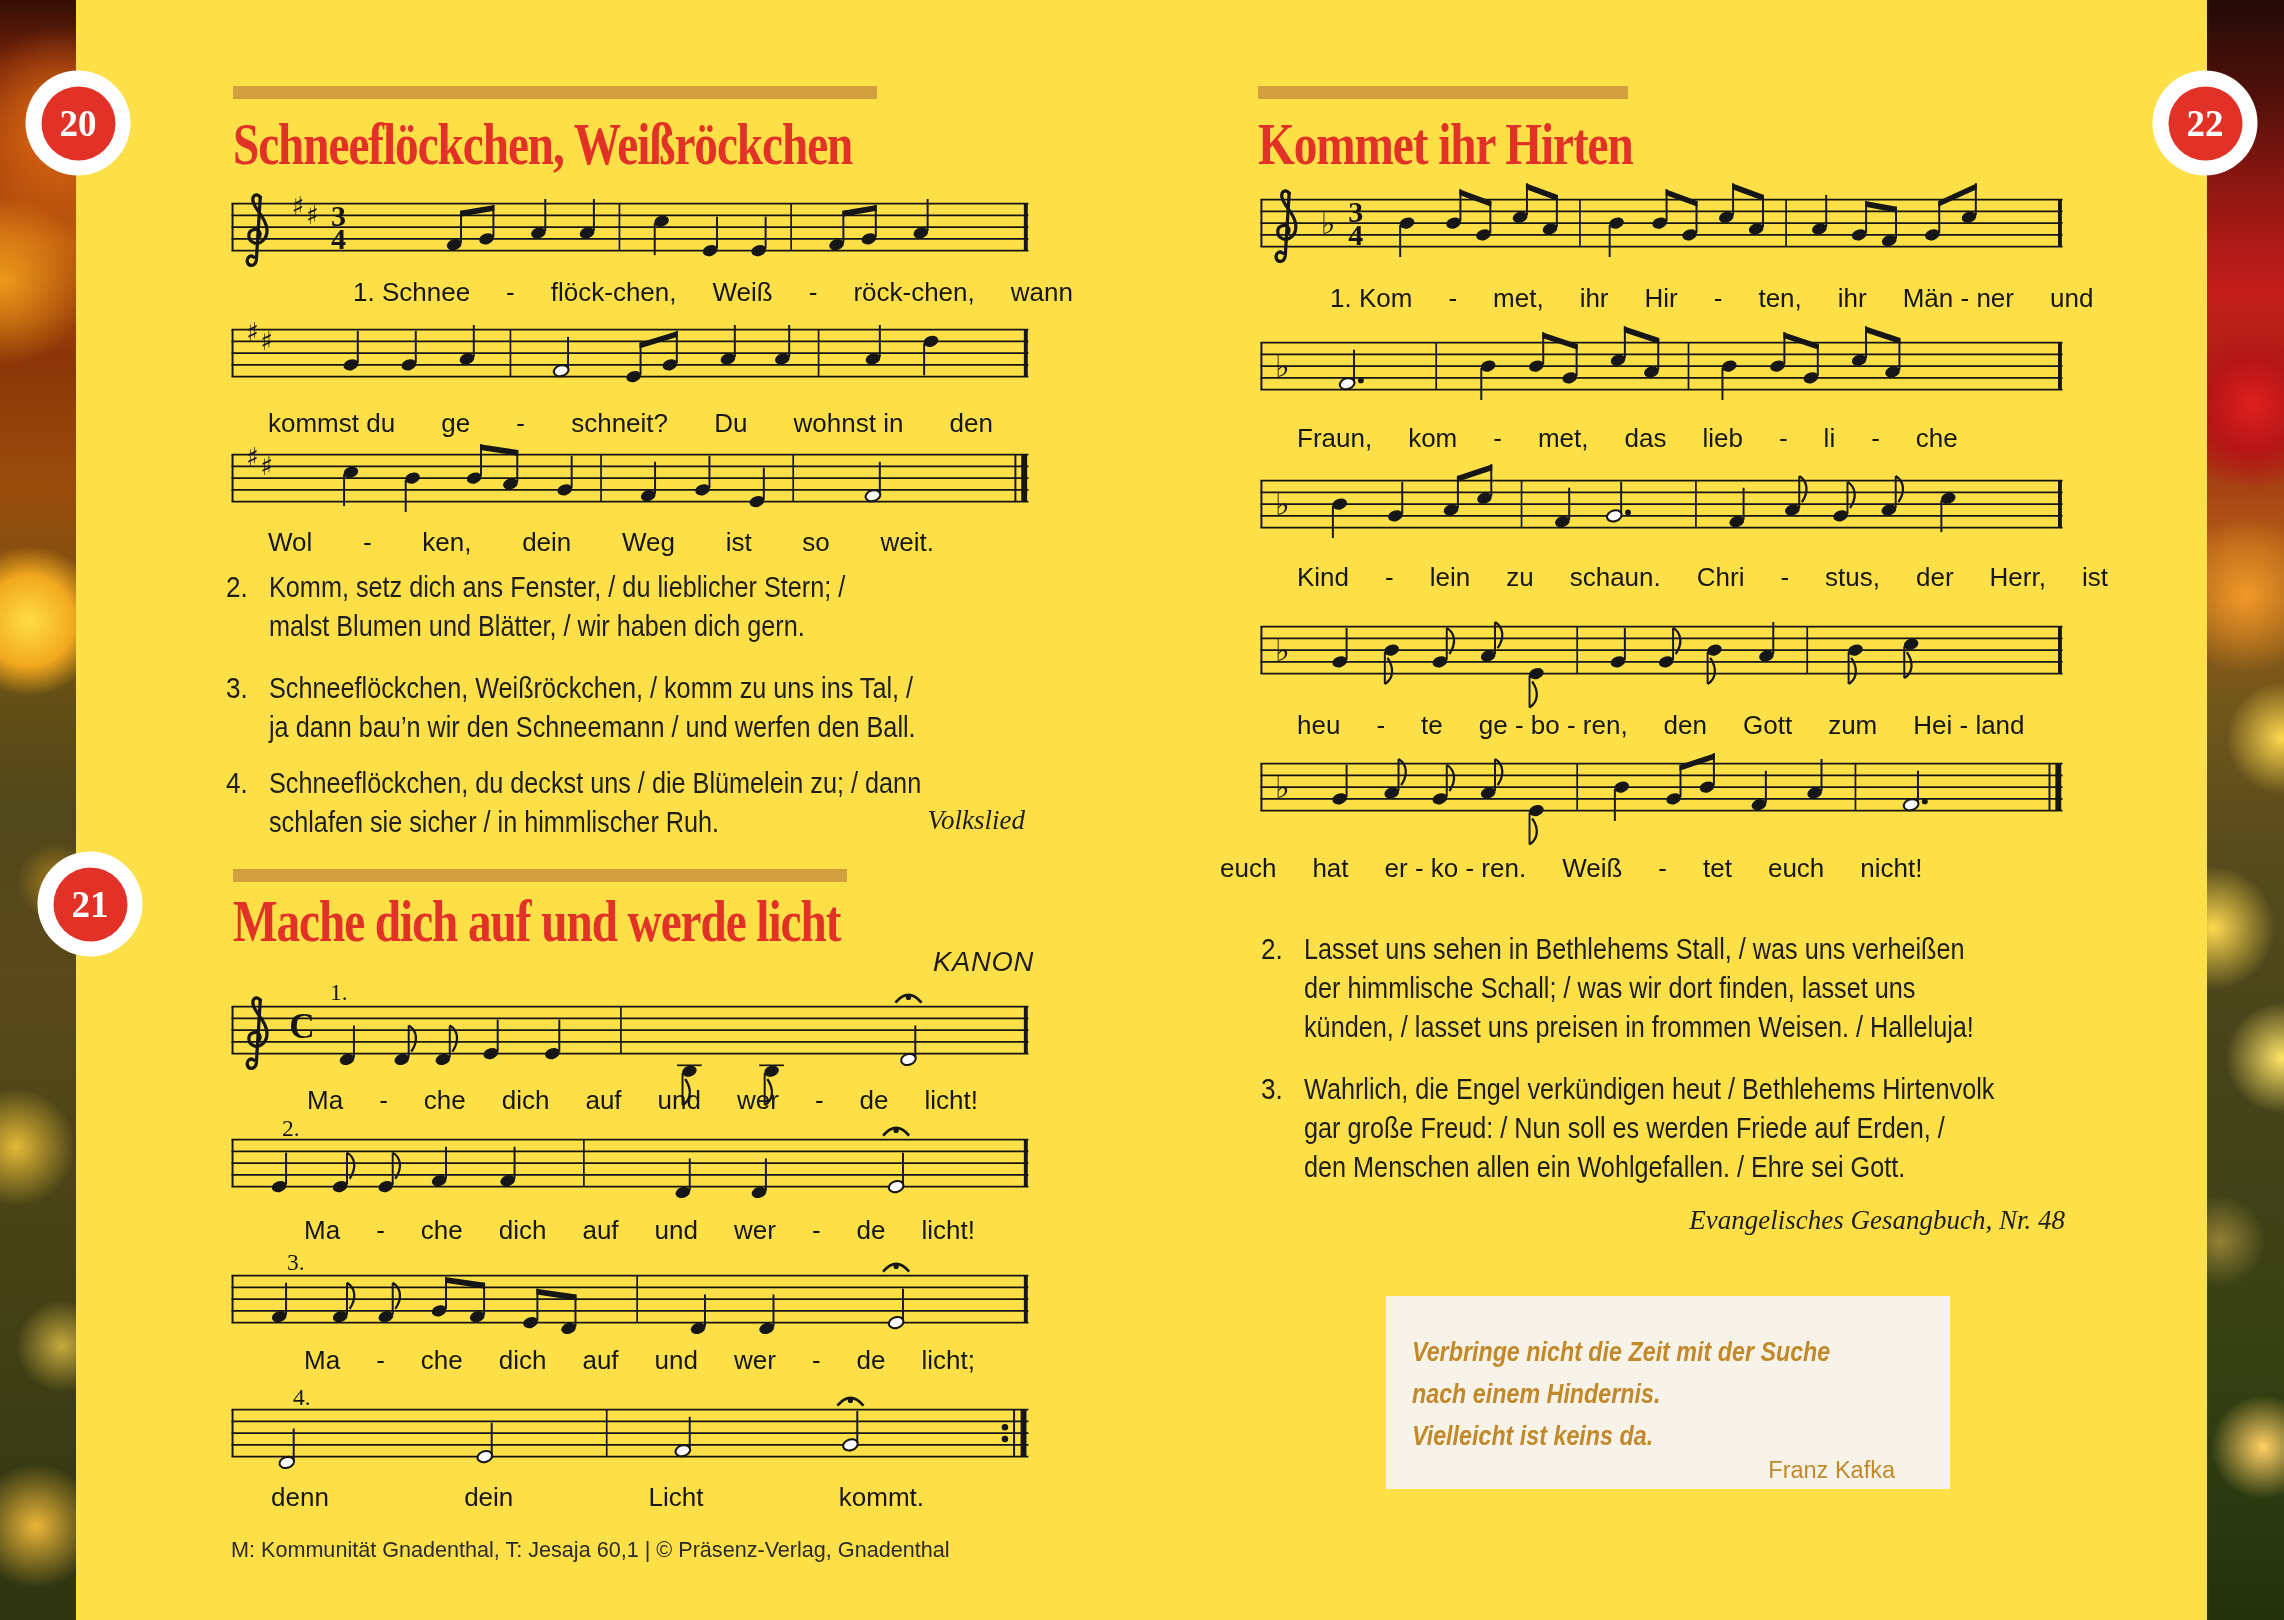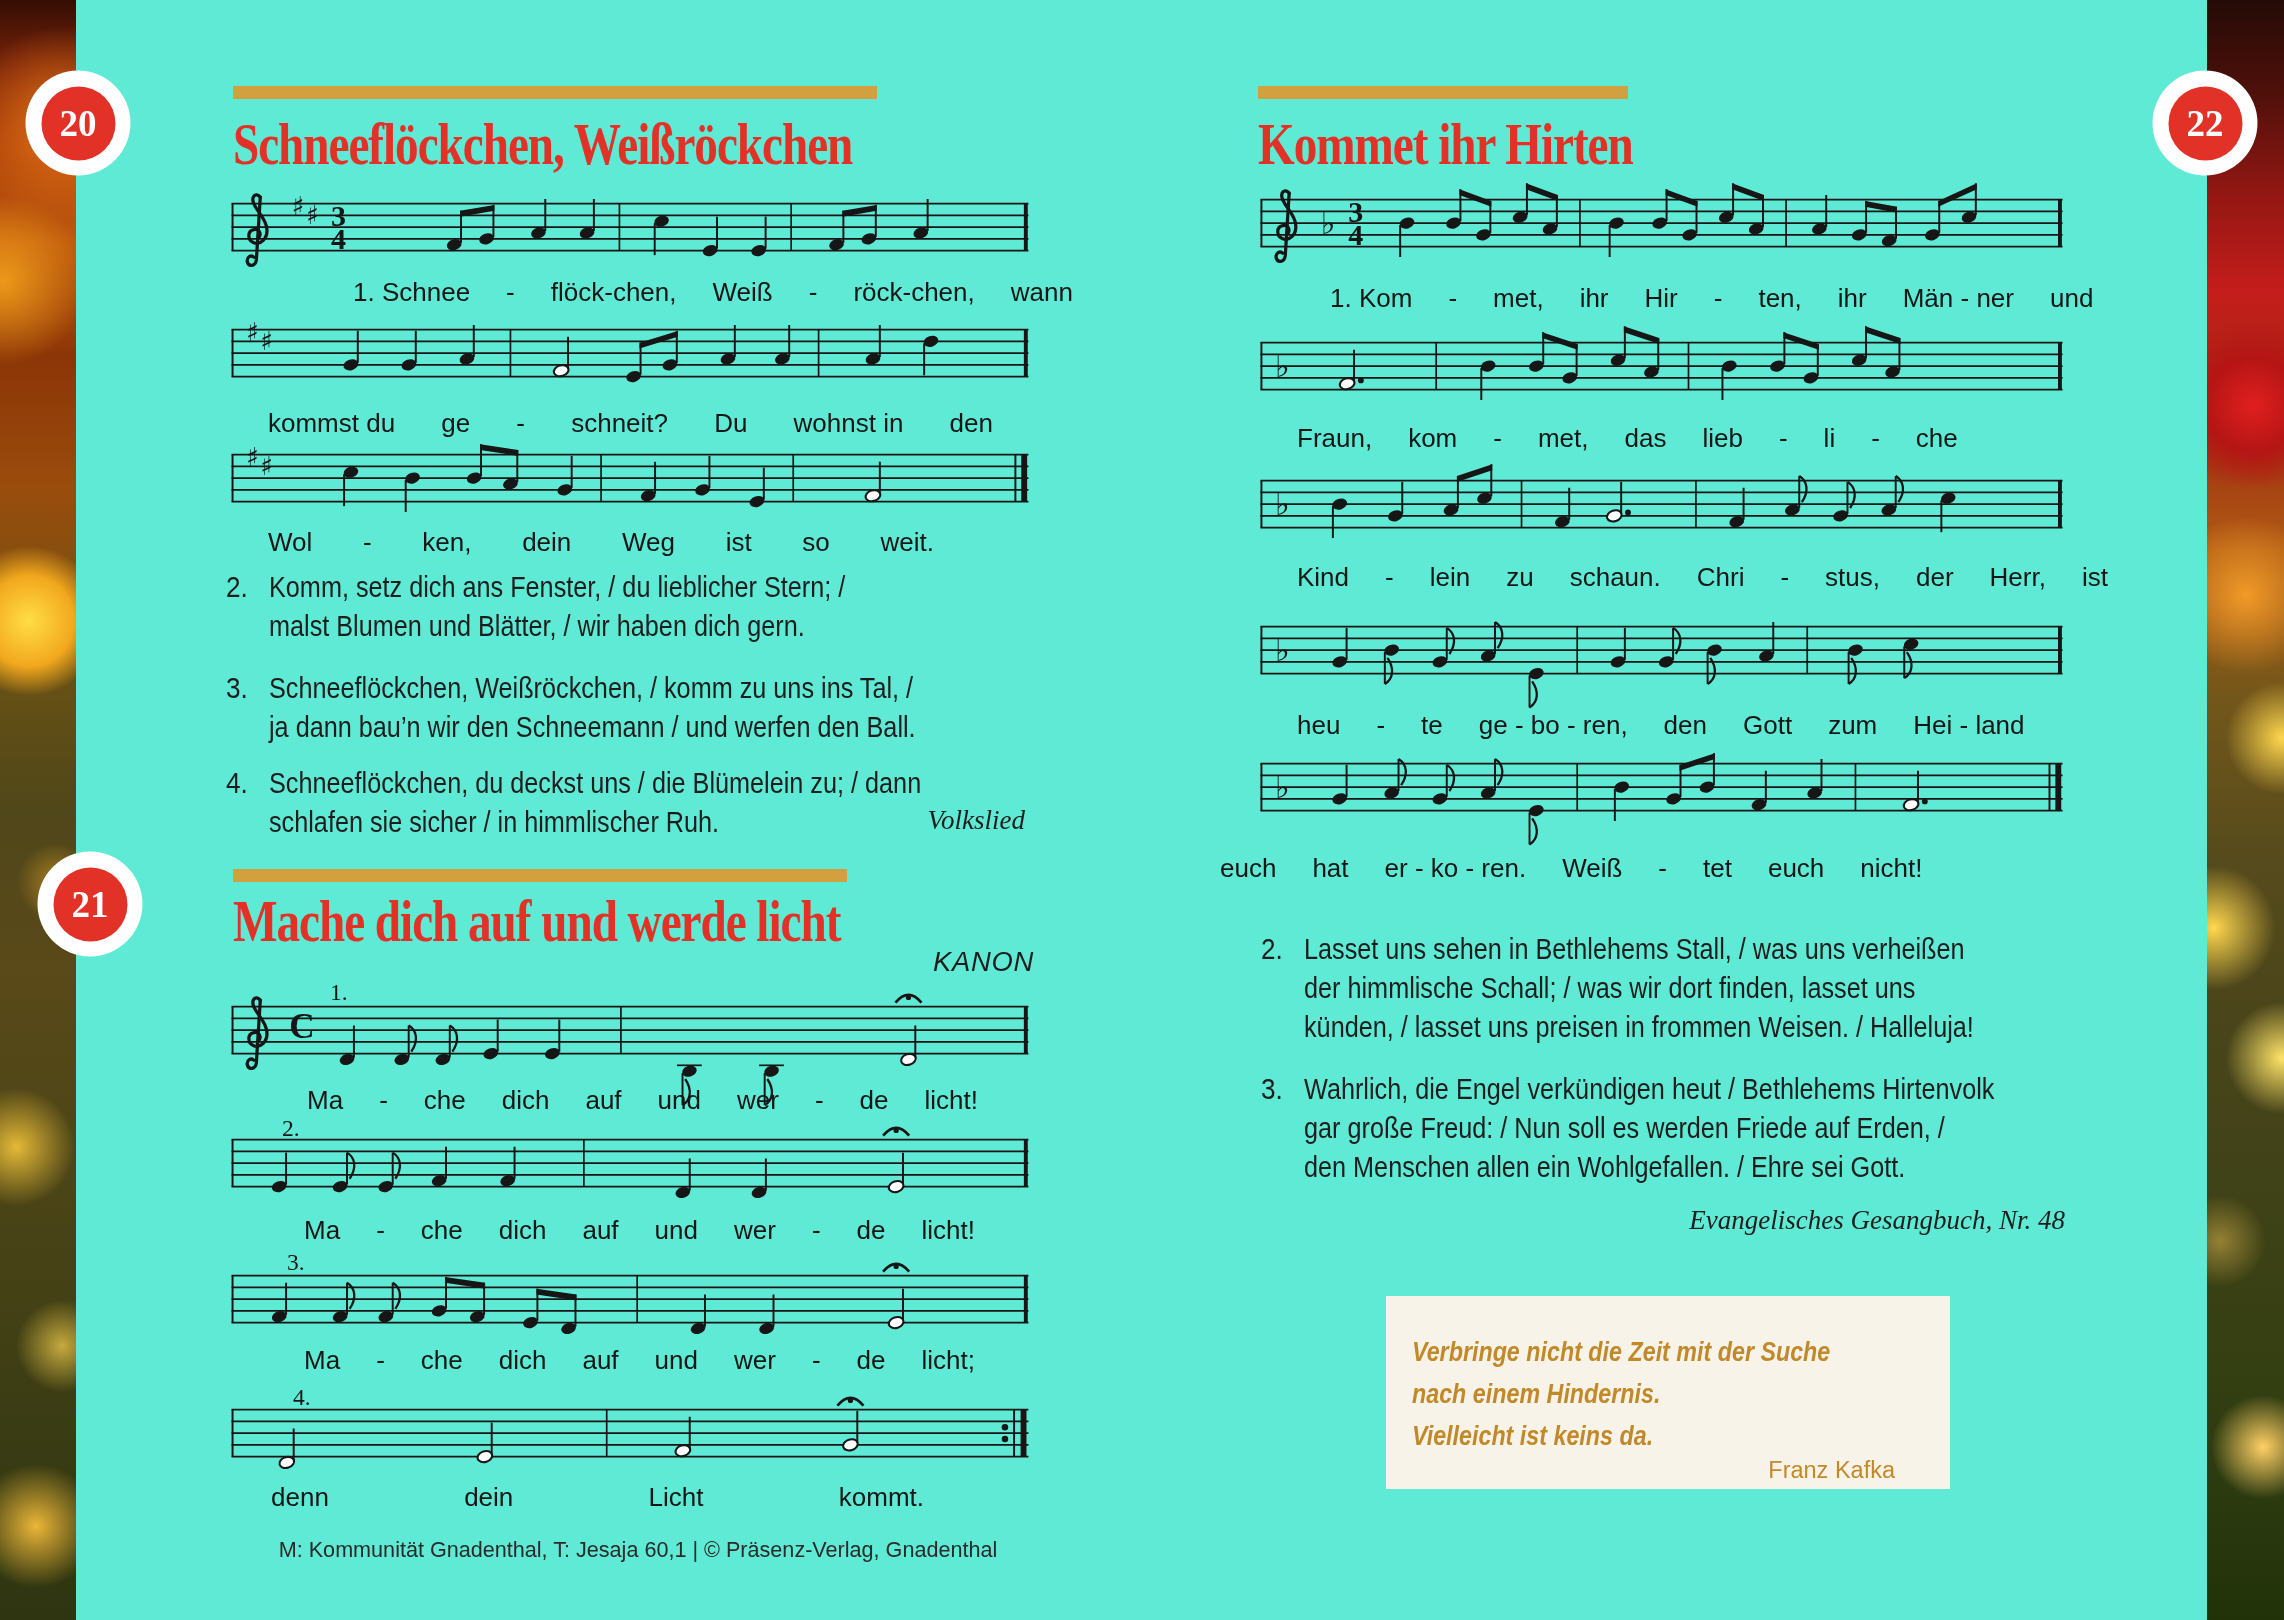--- a/index.html
+++ b/index.html
@@ -2,21 +2,21 @@
 <html style="font-size:10.5px"><head>
 <meta charset="utf-8">
 <style>
   :root{
     --red:#e23227;
     --gold:#d3a040;
     --qgold:#c2892b;
     --ink:#161616;
   }
   html,body{margin:0;padding:0;background:#ffffff;}
-  #spread{position:relative;width:2284px;height:1620px;background:#5eead4;overflow:hidden;
+  #spread{position:relative;width:2284px;height:1620px;background:#fde047;overflow:hidden;
           font-family:"Liberation Sans",sans-serif;color:var(--ink);}
 
   
   .strip{position:absolute;top:0;height:1620px;}
   #strip-left{left:0;width:76px;background:
     radial-gradient(circle 75px at 29px 621px,#ffdd45 0%,#f2a81e 60%,rgba(242,168,30,0) 100%),
     radial-gradient(circle 98px at 62px 124px,rgba(236,120,22,.9) 0%,rgba(236,120,22,0) 100%),
     radial-gradient(circle 85px at 3.3px 281px,rgba(248,166,28,.85) 0%,rgba(248,166,28,0) 100%),
     radial-gradient(circle 59px at 16.3px 1147px,rgba(255,205,60,.85) 0%,rgba(255,205,60,0) 100%),
     radial-gradient(circle 46px at 62px 1346px,rgba(255,215,80,.7) 0%,rgba(255,215,80,0) 100%),
@@ -52,21 +52,21 @@
 
   .lyrics{position:absolute;display:flex;justify-content:space-between;font-size:26px;color:var(--ink);white-space:nowrap;gap:36px;}
   .marker{position:absolute;font-family:"Liberation Serif",serif;font-size:23.5px;color:var(--ink);}
 
   .verse{position:absolute;display:flex;}
   .vnum{flex:none;width:43px;font-size:29px;line-height:39px;color:#1d1d1d;transform:scaleX(.9);transform-origin:left top;}
   .vlines{font-size:29px;line-height:39px;color:#1d1d1d;transform:scaleX(.87);transform-origin:left top;white-space:nowrap;}
 
   .attr-right{position:absolute;text-align:right;font-family:"Liberation Serif",serif;font-style:italic;font-size:27px;color:#1d1d1d;}
   .kanon{position:absolute;text-align:right;font-style:italic;font-size:27.4px;color:#1d1d1d;letter-spacing:0.7px;}
-  .credit{position:absolute;text-align:center;font-size:21.6px;color:#2a2a2a;}
+  .credit{position:absolute;text-align:left;font-size:21.6px;color:#2a2a2a;}
 
   .quote{position:absolute;left:1386px;top:1296px;width:564px;height:193px;background:#f8f3e9;
          box-sizing:border-box;padding:35px 55px 0 26px;}
   .qline{font-style:italic;font-weight:bold;font-size:27.4px;line-height:42px;color:var(--qgold);
          transform:scaleX(.85);transform-origin:left top;white-space:nowrap;}
   .qauthor{font-size:23.5px;color:var(--qgold);text-align:right;margin-top:0;}
 </style>
 </head>
 <body>
 

